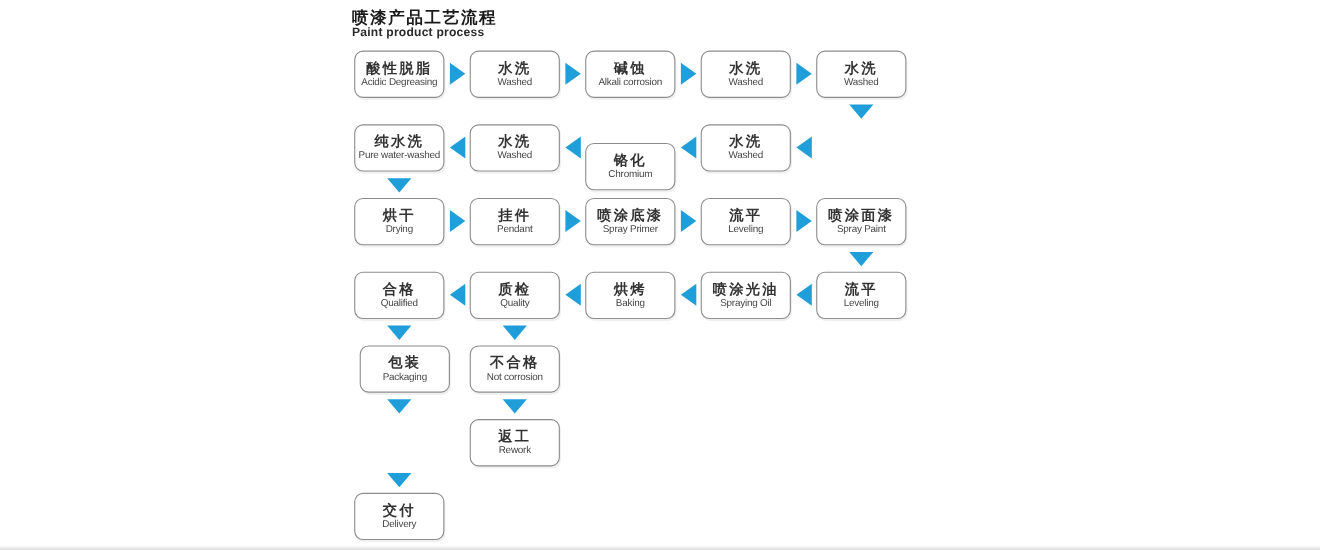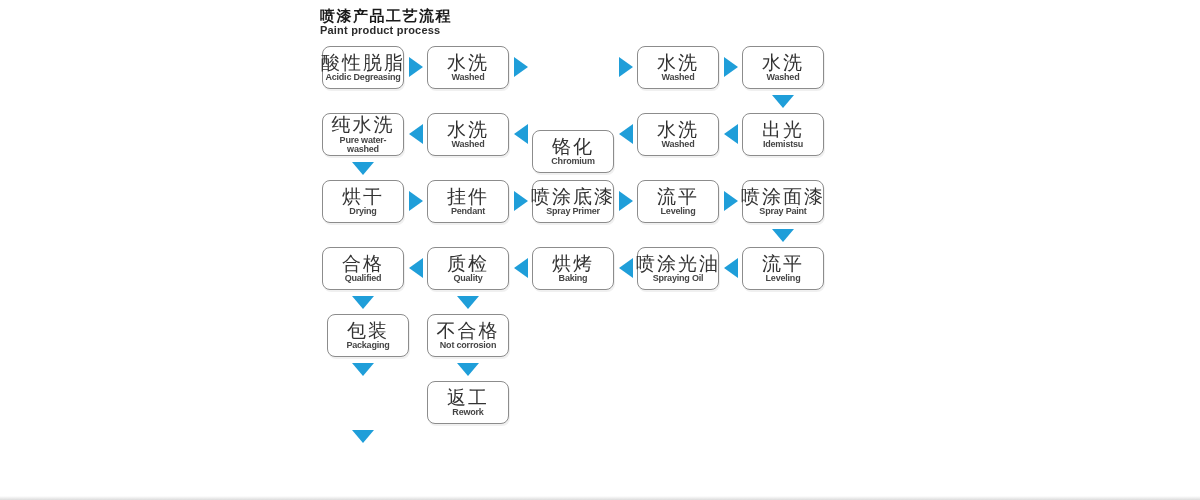--- a/index.html
+++ b/index.html
@@ -20,25 +20,25 @@
     position:absolute;left:320px;top:24px;
     font-size:11px;font-weight:bold;color:#2b2b2b;letter-spacing:0.2px;
   }
   .node{
     position:absolute;width:82px;height:43px;box-sizing:border-box;
     background:#ffffff;border:1.5px solid var(--box-border);border-radius:8px;
     display:flex;flex-direction:column;align-items:center;justify-content:center;
     text-align:center;box-shadow:1px 2px 0 rgba(0,0,0,0.06);
   }
   .zh{
-    font-size:19px;font-weight:normal;color:var(--text-dark);
+    font-size:13px;font-weight:bold;color:var(--text-dark);
     letter-spacing:2px;line-height:1.15;white-space:nowrap;text-align:center;
   }
   .en{
-    font-size:9px;font-weight:bold;color:#454545;
+    font-size:9px;font-weight:normal;color:#454545;
     letter-spacing:-0.2px;line-height:1.1;padding:0 1px;
   }
   .arr{position:absolute;width:0;height:0;}
   .arr.right{
     border-top:10px solid transparent;border-bottom:10px solid transparent;
     border-left:14px solid var(--arrow-blue);
   }
   .arr.left{
     border-top:10px solid transparent;border-bottom:10px solid transparent;
     border-right:14px solid var(--arrow-blue);
@@ -62,20 +62,24 @@
   <div class="title-en">Paint product process</div>
 
   <div class="node" style="left:322px;top:46px">
     <div class="zh">酸性脱脂</div>
     <div class="en">Acidic Degreasing</div>
   </div>
   <div class="node" style="left:427px;top:46px">
     <div class="zh">水洗</div>
     <div class="en">Washed</div>
   </div>
+  <div class="node" style="left:532px;top:46px">
+    <div class="zh">碱蚀</div>
+    <div class="en">Alkali corrosion</div>
+  </div>
   <div class="node" style="left:637px;top:46px">
     <div class="zh">水洗</div>
     <div class="en">Washed</div>
   </div>
   <div class="node" style="left:742px;top:46px">
     <div class="zh">水洗</div>
     <div class="en">Washed</div>
   </div>
   <div class="arr right" style="left:409px;top:57px"></div>
   <div class="arr right" style="left:514px;top:57px"></div>
@@ -91,24 +95,20 @@
     <div class="zh">水洗</div>
     <div class="en">Washed</div>
   </div>
   <div class="node" style="left:532px;top:130px">
     <div class="zh">铬化</div>
     <div class="en">Chromium</div>
   </div>
   <div class="node" style="left:637px;top:113px">
     <div class="zh">水洗</div>
     <div class="en">Washed</div>
-  </div>
-  <div class="node" style="left:742px;top:113px">
-    <div class="zh">出光</div>
-    <div class="en">Idemistsu</div>
   </div>
   <div class="arr left" style="left:409px;top:124px"></div>
   <div class="arr left" style="left:514px;top:124px"></div>
   <div class="arr left" style="left:619px;top:124px"></div>
   <div class="arr left" style="left:724px;top:124px"></div>
   <div class="arr down" style="left:352px;top:162px"></div>
 
   <div class="node" style="left:322px;top:180px">
     <div class="zh">烘干</div>
     <div class="en">Drying</div>
@@ -172,15 +172,19 @@
   </div>
   <div class="arr down" style="left:352px;top:363px"></div>
   <div class="arr down" style="left:457px;top:363px"></div>
 
   <div class="node" style="left:427px;top:381px">
     <div class="zh">返工</div>
     <div class="en">Rework</div>
   </div>
   <div class="arr down" style="left:352px;top:430px"></div>
 
+  <div class="node" style="left:322px;top:448px">
+    <div class="zh">交付</div>
+    <div class="en">Delivery</div>
+  </div>
 
   <div class="bottom-fade"></div>
 </div>
 
 </body></html>

